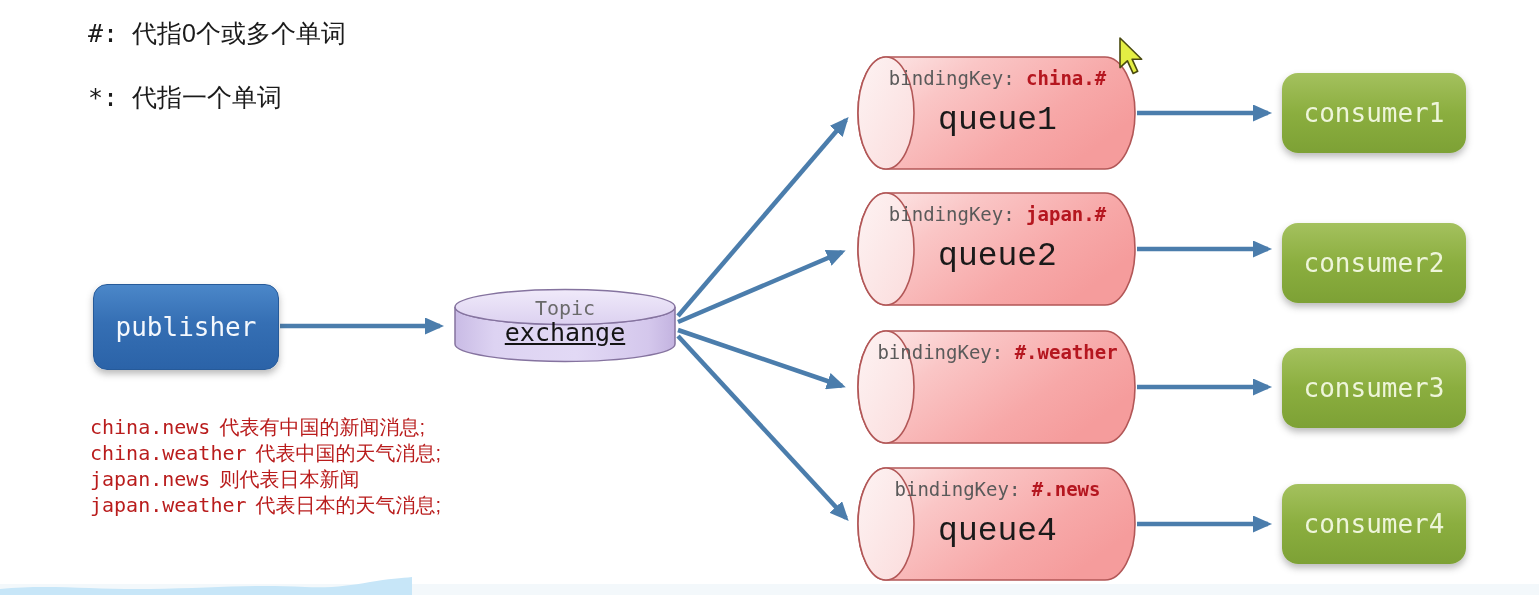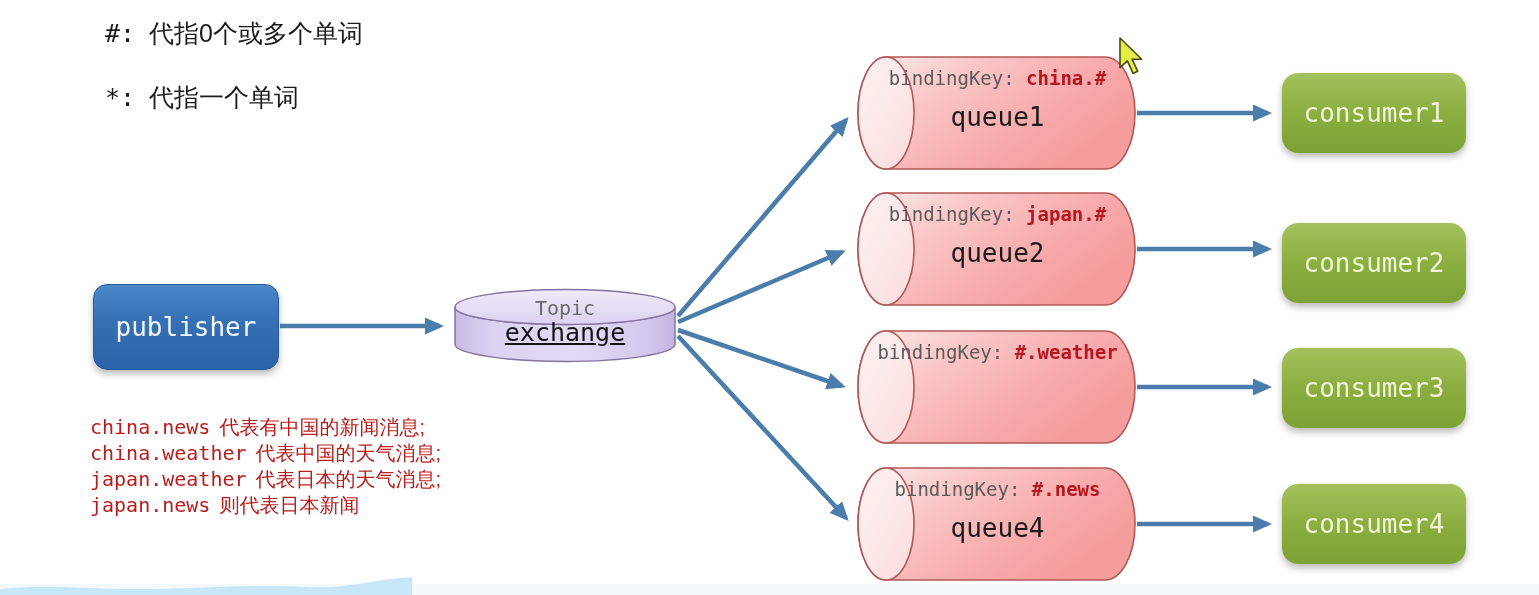--- a/index.html
+++ b/index.html
@@ -12,21 +12,21 @@
   }
   .mono{font-family:"DejaVu Sans Mono","Liberation Mono",monospace;}
   svg.layer{position:absolute;left:0;top:0;z-index:1;}
   .overlay{position:absolute;z-index:2;}
 
   
   .arrow{stroke:var(--arrow_blue,#4b7dac);stroke-width:4.5;fill:none;}
   .arrow-head{fill:var(--arrow_blue,#4b7dac);}
 
   
-  .legend-line{position:absolute;left:105px;white-space:nowrap;color:#1b1b1b;font-size:25px;}
+  .legend-line{position:absolute;left:88px;white-space:nowrap;color:#1b1b1b;font-size:25px;}
   .legend-line .sym{font-family:"DejaVu Sans Mono","Liberation Mono",monospace;}
   .legend-line .txt{margin-left:14px;}
 
   
   .node-pub{
     left:93px;top:284px;width:184px;height:84px;
     border-radius:14px;
     background:linear-gradient(180deg,#4b87c9 0%,#356fb4 45%,#2b63a8 100%);
     border:1px solid #265a99;
     box-shadow:0 4px 7px rgba(60,60,60,.35);
@@ -35,21 +35,21 @@
   }
 
   
   .ex-top{left:455px;top:296px;width:220px;text-align:center;font-size:20px;color:#6a6a6a;}
   .ex-name{left:455px;top:318px;width:220px;text-align:center;font-size:25px;color:#141414;text-decoration:underline;}
 
   
   .queue{position:absolute;left:858px;width:279px;height:104px;}
   .queue .bk{margin-top:10px;text-align:center;font-size:19px;color:#5a5a5a;white-space:nowrap;}
   .queue .bk .bkv{color:var(--binding_key_red,#b5161f);font-weight:bold;}
-  .queue .qn{margin-top:13px;text-align:center;font-size:26px;color:#1a1a1a;}
+  .queue .qn{margin-top:13px;text-align:center;font-size:33px;color:#1a1a1a;font-family:Liberation Mono, monospace;}
   .q1{top:57px;} .q2{top:193px;} .q3{top:331px;} .q4{top:468px;}
 
   
   .node-cons{
     left:1282px;width:184px;height:80px;
     border-radius:16px;
     background:linear-gradient(180deg,#a4c15e 0%,#8bae3f 50%,#7da135 100%);
     box-shadow:0 4px 7px rgba(60,60,60,.35);
     display:flex;align-items:center;justify-content:center;
     color:#eef5da;font-size:26px;
@@ -168,17 +168,17 @@
   <div class="overlay node-cons mono c3">
     <span>consumer3</span>
   </div>
   <div class="overlay node-cons mono c4">
     <span>consumer4</span>
   </div>
 
   <div class="overlay notes">
     <div class="note-line"><span class="nk">china.news</span><span class="nd">代表有中国的新闻消息;</span></div>
     <div class="note-line"><span class="nk">china.weather</span><span class="nd">代表中国的天气消息;</span></div>
+    <div class="note-line"><span class="nk">japan.news</span><span class="nd">则代表日本新闻</span></div>
     <div class="note-line"><span class="nk">japan.weather</span><span class="nd">代表日本的天气消息;</span></div>
-    <div class="note-line"><span class="nk">japan.news</span><span class="nd">则代表日本新闻</span></div>
   </div>
 
 </div>
 
 </body></html>

